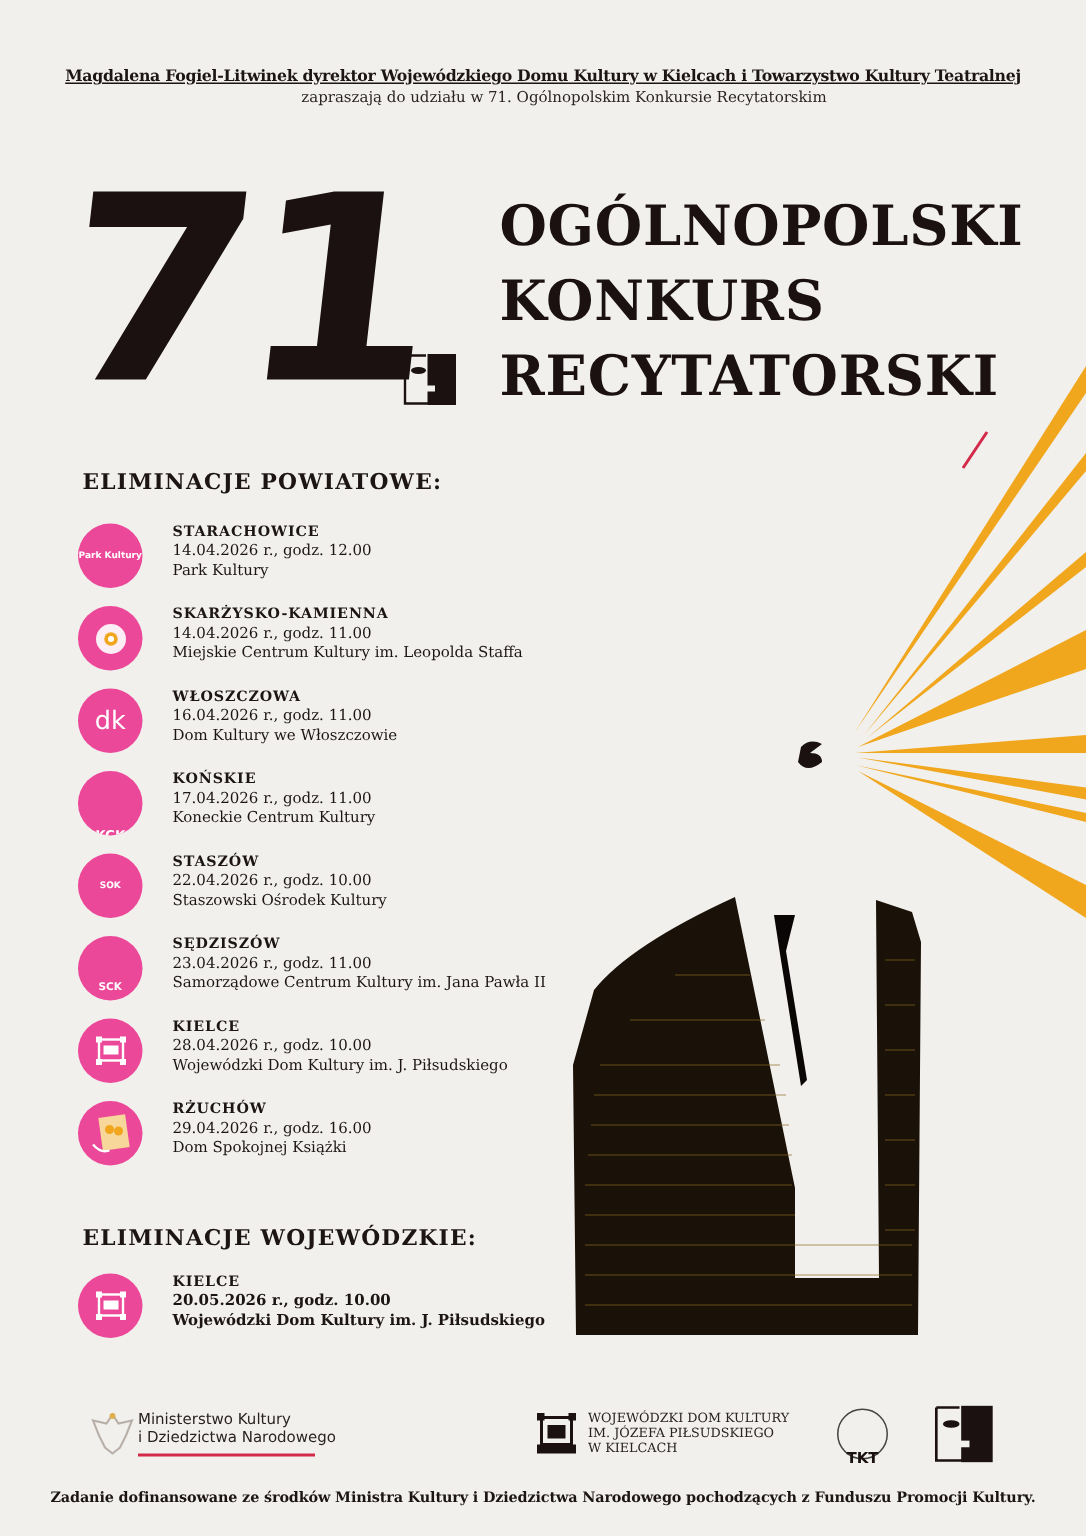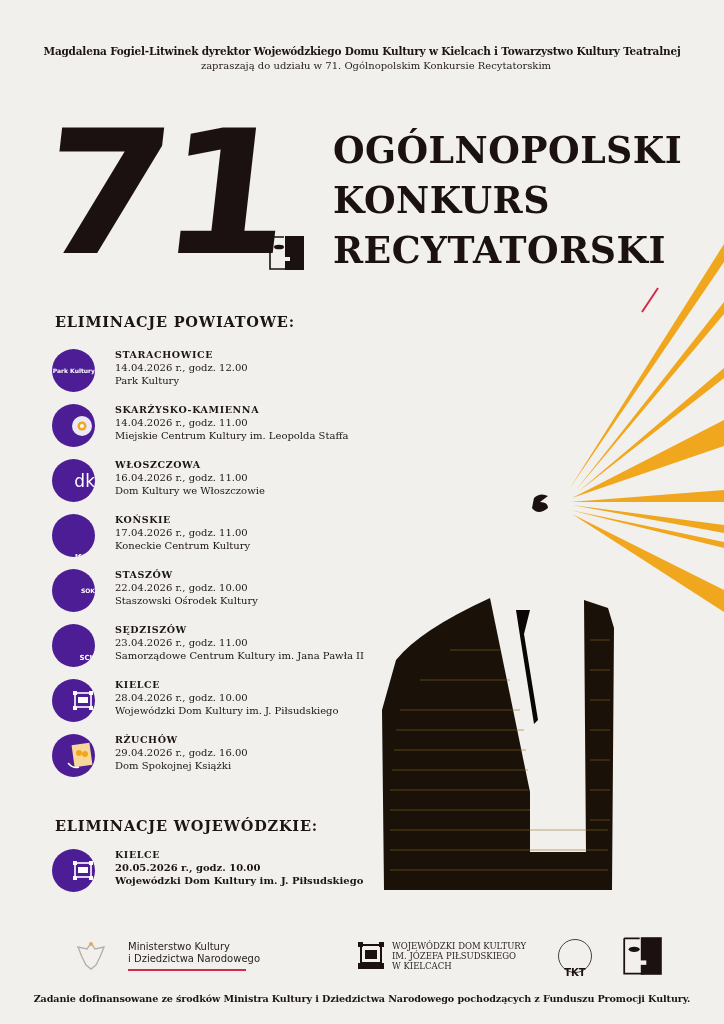--- a/index.html
+++ b/index.html
@@ -8,21 +8,21 @@
     background: #f2f0ed;
     font-family: "DejaVu Serif", serif;
     color: #1c1514;
     position: relative;
     overflow: hidden;
   }
   .intro {
     position: absolute; top: 45px; left: 0; width: 724px;
     text-align: center;
   }
-  .intro .l1 { font-size: 10.5px; font-weight: bold; letter-spacing: -0.2px; }
+  .intro .l1 { font-size: 10.5px; font-weight: bold; letter-spacing: -0.2px; text-decoration: underline; }
   .intro .l2 { font-size: 10px; margin-top: 3px; color: #2a2322; padding-left: 28px; }
 
   .big71 {
     position: absolute; left: 52px; top: 108px;
     font-family: "DejaVu Sans", sans-serif; font-weight: bold;
     font-size: 172px; line-height: 1; letter-spacing: -8px;
     color: #1a1110;
     transform: scaleX(1.08) skewX(-6deg);
     transform-origin: left top;
   }
@@ -39,22 +39,22 @@
 
   .section-heading {
     position: absolute; left: 55px;
     font-family: "DejaVu Serif", serif; font-weight: bold;
     font-size: 14.5px; letter-spacing: 0.8px;
   }
   .events { position: absolute; left: 52px; top: 345px; }
   .event { position: relative; height: 55px; }
   .event .logo {
     position: absolute; left: 0; top: 4px; width: 43px; height: 43px;
-    border-radius: 50%; background: #4c1d95;
-    display: flex; align-items: center; justify-content: flex-end;
+    border-radius: 50%; background: #ec4899;
+    display: flex; align-items: center; justify-content: center;
     color: #fff; font-family: "DejaVu Sans", sans-serif; font-weight: bold;
     font-size: 8px; overflow: hidden;
   }
   .event .text { position: absolute; left: 63px; top: 4px; white-space: nowrap; }
   .event .city { font-size: 9.5px; font-weight: bold; letter-spacing: 0.6px; }
   .event .date { font-size: 10px; margin-top: 2px; }
   .event .place { font-size: 10px; margin-top: 2px; }
   .event.final .date, .event.final .place { font-weight: bold; }
 
   .illustration { position: absolute; left: 380px; top: 240px; width: 344px; height: 660px; }
@@ -235,21 +235,21 @@
   <g>
     <path d="M16 420 Q40 390 110 358 L150 552 L150 612 L206 612 L204 360 L228 368 L234 388 L232 650 L4 650 L2 470 Z" fill="#1a1208"></path>
     <path d="M136 370 L150 370 L144 394 L158 480 L154 484 L140 396 Z" fill="#0a0606"></path>
     <g stroke="#8a6a1e" stroke-width="0.8" opacity="0.7">
       <path d="M20 470 H140 M16 490 H144 M14 510 H146 M12 530 H148 M10 550 H148 M10 570 H150 M10 590 H228 M10 610 H228 M10 630 H228 M210 400 H230 M210 430 H230 M210 460 H230 M210 490 H230 M210 520 H230 M210 550 H230 M210 580 H230 M40 440 H130 M70 410 H120"></path>
     </g>
   </g>
 </svg>
 
 <div class="partners">
-  <div class="partner" style="left:76px;gap:20px;">
+  <div class="partner" style="left:60px;">
     <svg width="30" height="34" viewBox="0 0 30 34">
         <path d="M15 4 L19 10 L28 8 L24 18 L20 26 L15 30 L10 26 L6 18 L2 8 L11 10 Z" fill="none" stroke="#b8b0a8" stroke-width="1.4"></path>
         <circle cx="15" cy="5" r="2" fill="#e0b050"></circle>
       </svg>
     <div class="p-text" style="margin-left:2px;font-size:10px;line-height:12px;">
       <div>Ministerstwo Kultury</div>
       <div>i Dziedzictwa Narodowego</div>
       <div style="height:2px;width:118px;background:#d42a4a;margin-top:4px;"></div>
     </div>
   </div>

